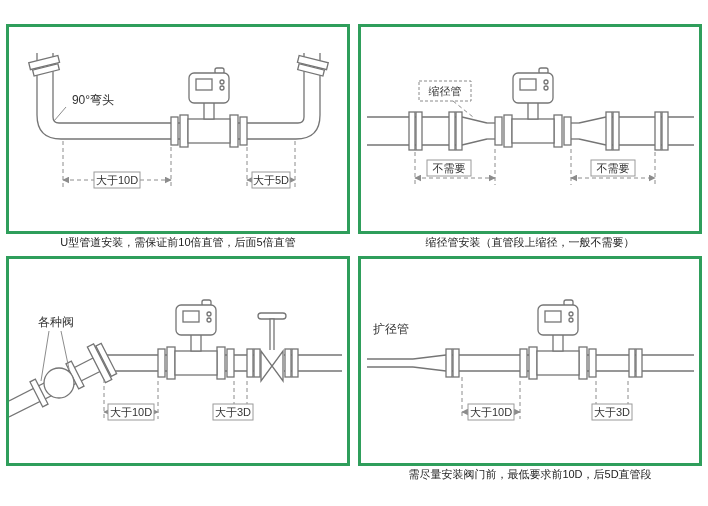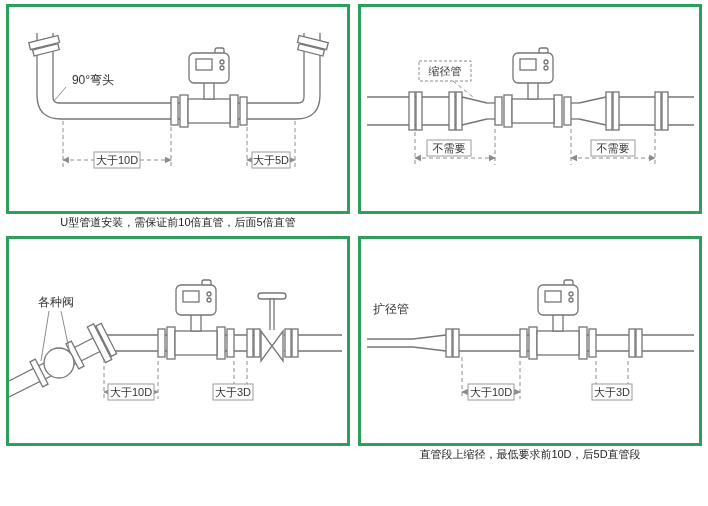--- a/index.html
+++ b/index.html
@@ -1,21 +1,21 @@
 <!DOCTYPE html>
 <html style="--frame: #2f9e5b; --line: #757575; --dim: #8c8c8c; --text: #333333;"><head>
 <meta charset="utf-8">
 <style>
   :root{
     --frame:#2f9e5b; --line:#757575; --dim:#8c8c8c; --text:#333333;
   }
   *{box-sizing:border-box;}
   body{margin:0;width:708px;height:506px;background:#fff;
        font-family:"Liberation Sans",sans-serif;color:var(--text);}
-  .grid{display:grid;grid-template-columns:344px 344px;column-gap:8px;row-gap:4px;padding:4px 6px;}
+  .grid{display:grid;grid-template-columns:344px 344px;column-gap:8px;row-gap:4px;padding:4px 6px;margin-top:20px;}
   .cell{display:flex;flex-direction:column;}
   .frame{width:344px;height:210px;border:3px solid var(--frame);background:#fff;overflow:hidden;}
   .caption{text-align:center;font-size:11px;line-height:1.4;padding:1px 2px 2px;
            white-space:pre-line;color:#222;}
   svg{display:block;}
   .ln{stroke:var(--line);stroke-width:1.3;fill:none;}
   .shp{stroke:var(--line);stroke-width:1.3;fill:#fff;}
   .dsh{stroke:var(--dim);stroke-width:1;fill:none;stroke-dasharray:4 3;}
   .sld{stroke:var(--dim);stroke-width:1;fill:none;}
   .box{stroke:#9a9a9a;stroke-width:1;fill:#fff;}
@@ -130,20 +130,21 @@
         </g>
         <g>
           <line class="dsh" x1="210" y1="122" x2="210" y2="158"></line>
           <line class="dsh" x1="294" y1="125" x2="294" y2="158"></line>
           <line class="dsh" x1="210" y1="151" x2="294" y2="151" marker-start="url(#arr)" marker-end="url(#arr)"></line>
           <rect class="box" x="230" y="133" width="44" height="16"></rect>
           <text class="t" x="252" y="145">不需要</text>
         </g>
       </svg>
     </div>
+    <div class="caption">缩径管安装（直管段上缩径，一般不需要）</div>
   </div>
 
   <div class="cell">
     <div class="frame">
       <svg width="338" height="204" viewBox="0 0 338 204">
         <g>
           <line class="ln" x1="0" y1="142" x2="86" y2="98"></line>
           <line class="ln" x1="0" y1="158" x2="94" y2="111"></line>
           <line class="ln" x1="90" y1="96" x2="333" y2="96"></line>
           <line class="ln" x1="90" y1="112" x2="333" y2="112"></line>
@@ -226,16 +227,16 @@
         </g>
         <g>
           <line class="dsh" x1="235" y1="122" x2="235" y2="160"></line>
           <line class="dsh" x1="267" y1="122" x2="267" y2="160"></line>
           <line class="dsh" x1="235" y1="153" x2="267" y2="153" marker-start="url(#arr)" marker-end="url(#arr)"></line>
           <rect class="box" x="231" y="145" width="40" height="16"></rect>
           <text class="t" x="251" y="157">大于3D</text>
         </g>
       </svg>
     </div>
-    <div class="caption">直管段上缩径，最低要求前10D，后5D直管段</div>
+    <div class="caption">需尽量安装阀门前，最低要求前10D，后5D直管段</div>
   </div>
 
 </div>
 
 </body></html>

